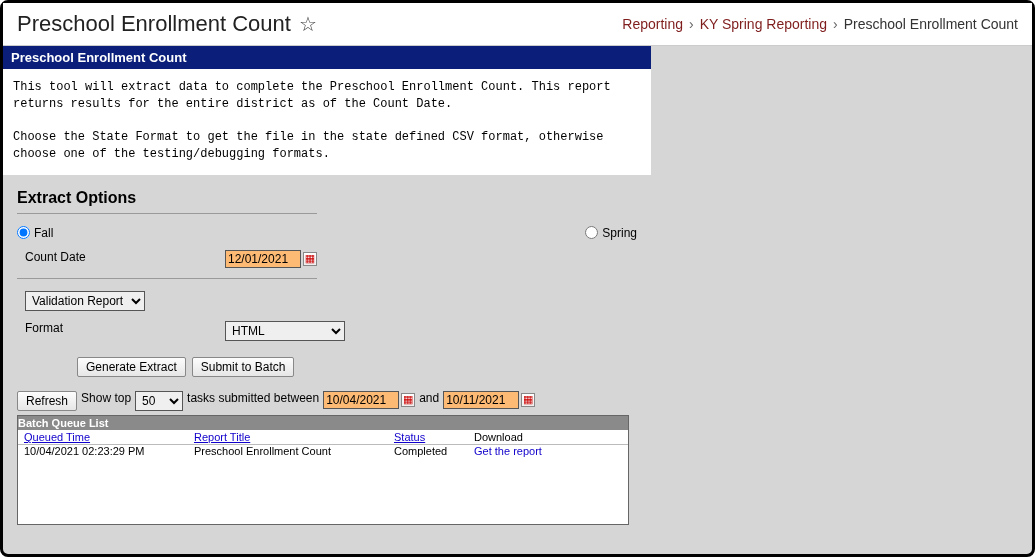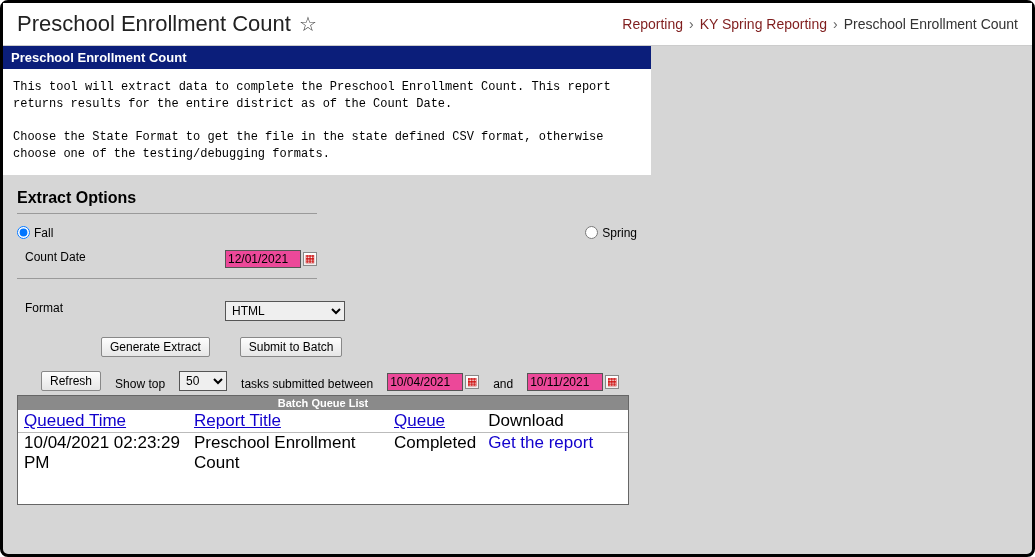--- a/index.html
+++ b/index.html
@@ -71,21 +71,21 @@
   .date-field {
     display: inline-flex;
     align-items: center;
     gap: 2px;
   }
   .date-input {
     width: 76px;
     font-size: 12px;
     padding: 1px 2px;
     border: 1px solid #555;
-    background: #ec4899;
+    background: #fdba74;
   }
   .cal-icon {
     width: 14px; height: 14px;
     display: inline-flex; align-items: center; justify-content: center;
     font-size: 11px;
     border: 1px solid #888;
     background: linear-gradient(#fff,#eee);
     color: #c00;
     cursor: pointer;
   }
@@ -96,41 +96,39 @@
     padding: 1px 2px;
     width: 120px;
   }
   .btn {
     font-size: 12px;
     padding: 2px 8px;
     background: linear-gradient(#fdfdfd,#e6e6e6);
     border: 1px solid #888;
     border-radius: 2px;
     cursor: pointer;
-    margin-left: 24px;
   }
   .btn-row { margin: 16px 0 14px 60px; display: flex; gap: 6px; }
-  .filter-row { display: flex; align-items: flex-end; gap: 14px; flex-wrap: nowrap; margin-bottom: 4px; font-size: 12px; }
+  .filter-row { display: flex; align-items: flex-start; gap: 4px; flex-wrap: nowrap; margin-bottom: 4px; font-size: 12px; }
   .filter-row select { width: 48px; }
   .batch-box {
     border: 1px solid #666;
     background: #fff;
     width: 612px;
     height: 110px;
     margin-top: 2px;
   }
   .batch-title {
     background: #8a8a8a;
     color: #fff;
     font-weight: bold;
     font-size: 11px;
     padding: 1px 0;
-    text-align: center;
-  }
-  .batch-table { width: 100%; border-collapse: collapse; font-size: 17px; }
+  }
+  .batch-table { width: 100%; border-collapse: collapse; font-size: 11px; }
   .batch-table th {
     text-align: left;
     font-weight: normal;
     color: #1100cc;
     text-decoration: underline;
     padding: 1px 6px;
     border-bottom: 1px solid #bbb;
     background: #fff;
     cursor: pointer;
   }
@@ -183,20 +181,23 @@
         <div class="field-label">Count Date</div>
         <div class="date-field">
           <input class="date-input" value="12/01/2021" style="">
           <span class="cal-icon">▦</span>
         </div>
       </div>
 
       <hr class="hr">
 
       <div class="field-row">
+        <select>
+          <option>Validation Report</option>
+        </select>
       </div>
 
       <div class="field-row">
         <div class="field-label">Format</div>
         <select>
           <option>HTML</option>
         </select>
       </div>
 
       <div class="btn-row">
@@ -222,21 +223,21 @@
         </span>
       </div>
 
       <div class="batch-box">
         <div class="batch-title">Batch Queue List</div>
         <table class="batch-table">
           <thead>
             <tr>
               <th style="width:170px">Queued Time</th>
               <th style="width:200px">Report Title</th>
-              <th style="width:80px">Queue</th>
+              <th style="width:80px">Status</th>
               <th class="nd">Download</th>
             </tr>
           </thead>
           <tbody>
             <tr>
               <td>10/04/2021 02:23:29 PM</td>
               <td>Preschool Enrollment Count</td>
               <td>Completed</td>
               <td><span class="dl-link">Get the report</span></td>
             </tr>

